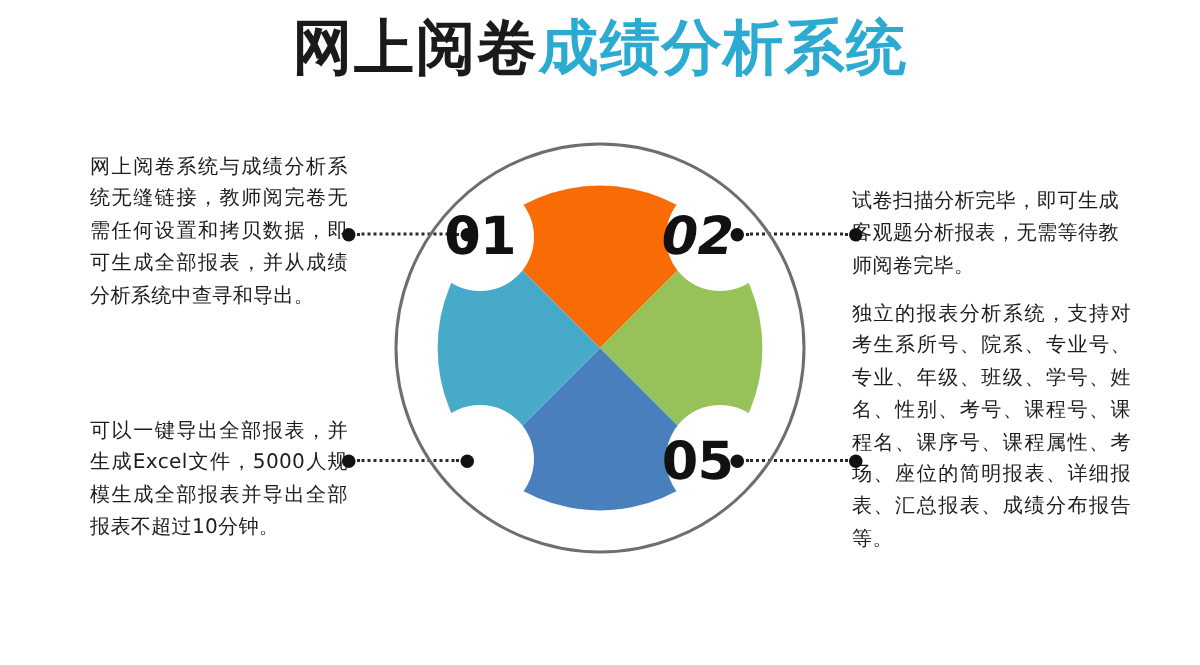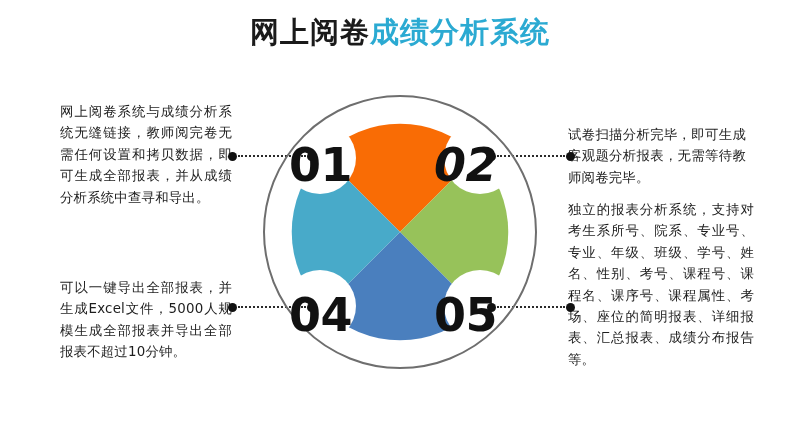--- a/index.html
+++ b/index.html
@@ -25,21 +25,21 @@
   .title-bar {
     position: absolute;
     left: 0;
     top: 2px;
     width: 800px;
     height: 62px;
     text-align: center;
     white-space: nowrap;
   }
   .title-part {
-    font-size: 29px;
+    font-size: 40px;
     font-weight: bold;
     letter-spacing: 1px;
     line-height: 60px;
     vertical-align: middle;
     text-align: right;
   }
   .title-dark { color: #1a1a1a; }
   .title-accent { color: #2BAAD2; }
 
   
@@ -89,21 +89,21 @@
     top: 87px;
     width: 290px;
     height: 290px;
   }
   #wheel svg { display: block; }
 
   .numeral {
     position: absolute;
     width: 62px;
     text-align: center;
-    font-size: 46px;
+    font-size: 35px;
     font-weight: bold;
     color: #111111;
     letter-spacing: -0.5px;
     font-family: "DejaVu Sans", "Liberation Sans", sans-serif;
   }
   #num-01 { left: 289px; top: 138px; }
   #num-02 { left: 434px; top: 138px; font-style: italic; }
   #num-03 { left: 434px; top: 288px; }
   #num-04 { left: 289px; top: 288px; }
 </style>
@@ -167,15 +167,14 @@
         <path d="M145 145 L 221.5 221.5 A 108 108 0 0 1 68.5 221.5 Z" fill="#4A7FBE"></path>
 
         <path d="M145 145 L 68.5 221.5 A 108 108 0 0 1 68.5 68.5 Z" fill="#48AAC9"></path>
       </g>
     </svg>
   </div>
 
   <div class="numeral" id="num-01">01</div>
   <div class="numeral" id="num-02">02</div>
   <div class="numeral" id="num-03">05</div>
-  <div class="numeral" id="num-04">04</div>
 
 </div>
 
 </body></html>

